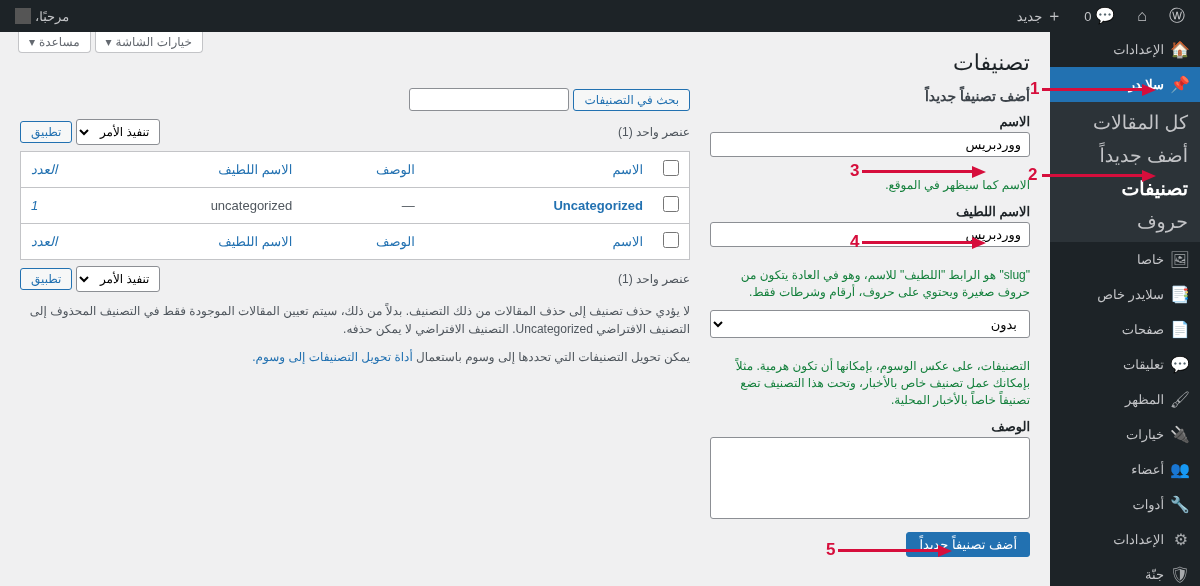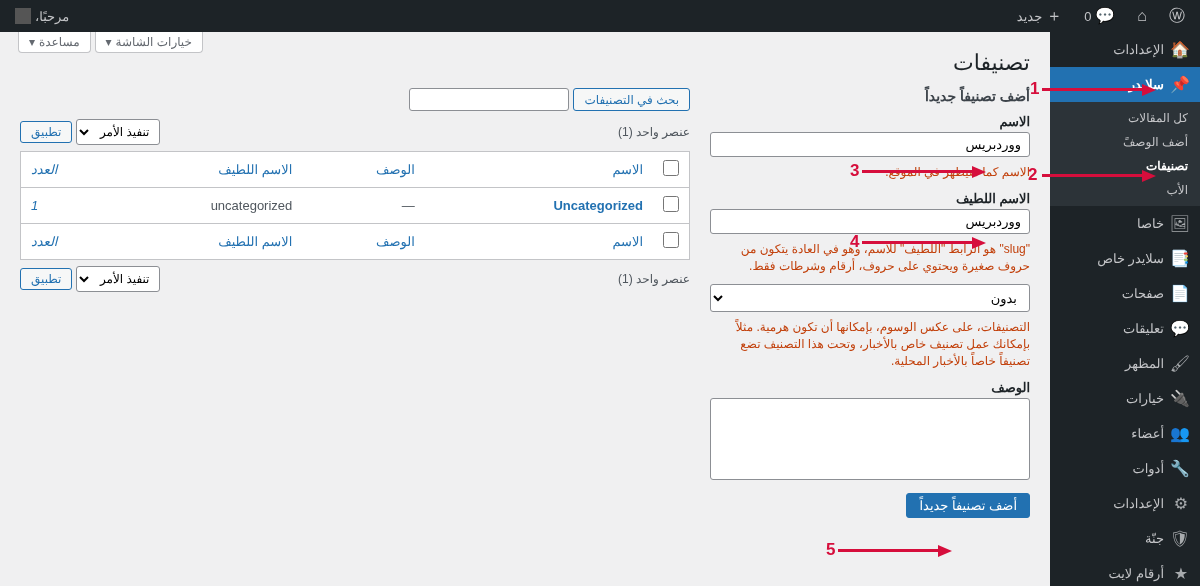--- a/index.html
+++ b/index.html
@@ -77,21 +77,21 @@
   margin-top: -8px;
   border: 8px solid transparent;
   border-left-color: #f0f0f1;
 }
 .sidebar .submenu {
   background: #2c3338;
   padding: 4px 0;
 }
 .sidebar .submenu .menu-item {
   padding: 5px 12px 5px 10px;
-  font-size: 12px;
+  font-size: 19px;
 }
 .sidebar .submenu .menu-item.current-sub {
   color: #fff;
   font-weight: 600;
   background: transparent;
 }
 .sidebar .submenu .menu-item.current-sub::before { display: none; }
 .sidebar .menu-icon {
   width: 18px;
   text-align: center;
@@ -172,22 +172,22 @@
   padding: 4px 8px;
   border: 1px solid #8c8f94;
   border-radius: 3px;
   background: #fff;
   font-size: 13px;
   font-family: inherit;
 }
 .form-field textarea { height: 82px; resize: none; }
 .form-field .desc {
   font-size: 12px;
-  color: #c2410c;
-  margin-top: 7px;
+  color: #15803d;
+  margin-top: 20px;
   line-height: 1.4;
 }
 .form-field select {
   height: 28px;
 }
 
 .button-primary {
   background: #2271b1;
   border: 1px solid #2271b1;
   color: #fff;
@@ -205,20 +205,21 @@
   font-size: 12px;
   cursor: pointer;
 }
 
 
 .search-box {
   display: flex;
   gap: 4px;
   justify-content: flex-start;
   margin-bottom: 8px;
+  align-items: flex-end;
 }
 .search-box input[type=search] {
   width: 160px;
   padding: 3px 8px;
   border: 1px solid #8c8f94;
   border-radius: 3px;
 }
 
 .tablenav {
   display: flex;
@@ -345,27 +346,27 @@
     </div>
   <div class="menu-item current">
       <span class="menu-icon">📌</span>
       <span>سلايدر</span>
     </div>
   <div class="submenu">
     <div class="menu-item">
         <span>كل المقالات</span>
       </div>
     <div class="menu-item">
-        <span>أضف الوصفً</span>
+        <span>أضف جديداً</span>
       </div>
     <div class="menu-item current-sub">
         <span>تصنيفات</span>
       </div>
     <div class="menu-item">
-        <span>الأب</span>
+        <span>حروف</span>
       </div>
   </div>
   <div class="menu-item">
       <span class="menu-icon">🖼</span>
       <span>خاصا</span>
     </div>
   <div class="menu-item">
       <span class="menu-icon">📑</span>
       <span>سلايدر خاص</span>
     </div>
@@ -501,20 +502,25 @@
       </table>
 
       <div class="tablenav">
         <span class="displaying-num">عنصر واحد (1)</span>
         <div class="actions">
           <select><option>تنفيذ الأمر</option></select>
           <button class="button-secondary">تطبيق</button>
         </div>
       </div>
 
+      <p class="note">لا يؤدي حذف تصنيف إلى حذف المقالات من ذلك التصنيف. بدلاً من ذلك، سيتم تعيين المقالات الموجودة فقط في التصنيف المحذوف إلى التصنيف الافتراضي Uncategorized. التصنيف الافتراضي لا يمكن حذفه.</p>
+      <p class="note">
+        <span>يمكن تحويل التصنيفات التي تحددها إلى وسوم باستعمال </span>
+        <a href="#">أداة تحويل التصنيفات إلى وسوم.</a>
+      </p>
     </div>
   </div>
 </div>
 
 <div class="anno-layer">
   <span class="anno-num" style="top:79px; left:1030px;">1</span>
   <div class="anno-arrow" style="top:88px; left:1042px; width:100px;"></div>
 
   <span class="anno-num" style="top:165px; left:1028px;">2</span>
   <div class="anno-arrow" style="top:174px; left:1042px; width:100px;"></div>

